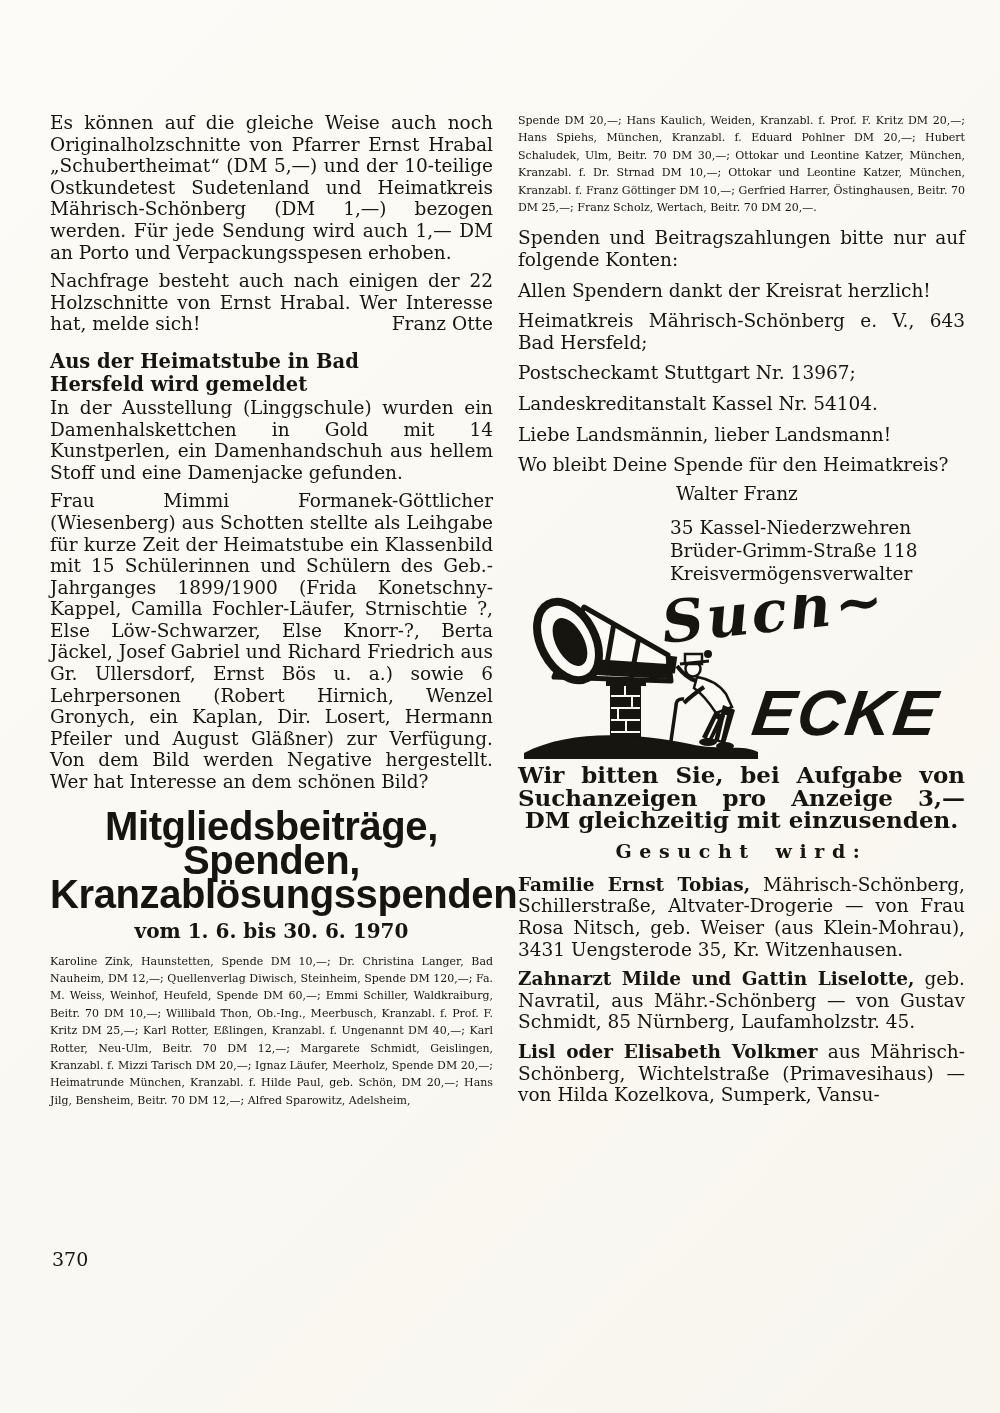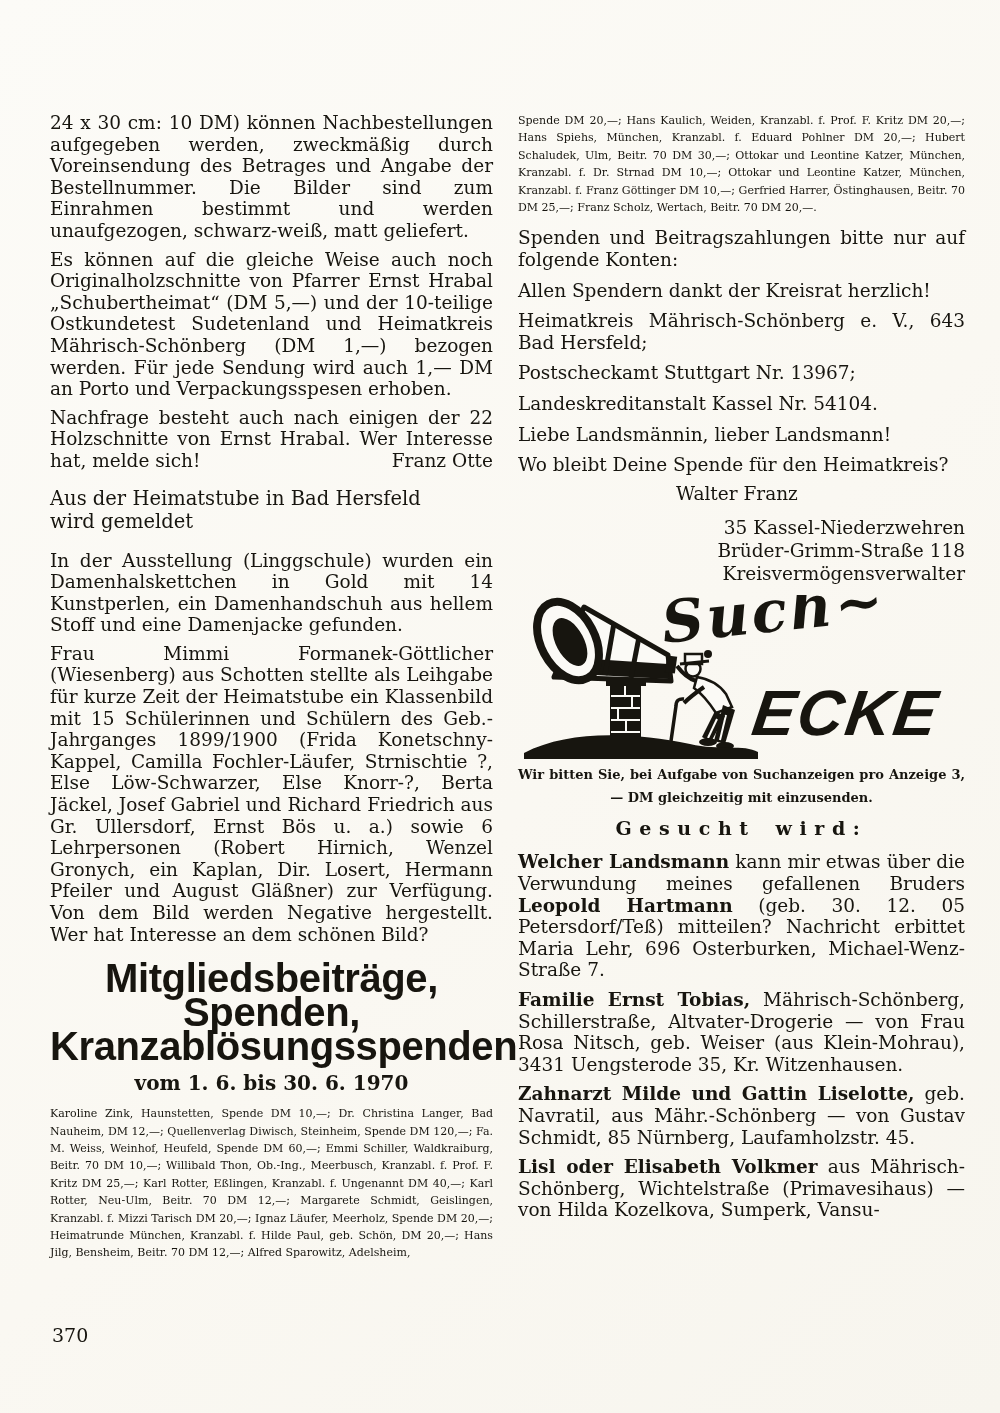--- a/index.html
+++ b/index.html
@@ -11,46 +11,45 @@
     font-family:"DejaVu Serif",serif;
     color:#17150f;
     overflow:hidden;
   }
   .col{position:absolute;top:112px;}
   .col-left{left:50px;width:443px;}
   .col-right{left:518px;width:447px;}
   p{margin:0 0 7px 0;}
   .body{font-size:18.5px;line-height:21.6px;text-align:justify;}
   .small{font-size:11px;line-height:17.4px;text-align:justify;}
-  .sec-head{font-size:19.5px;line-height:23px;font-weight:normal;margin:15px 46px 17px 0;}
+  .sec-head{font-size:19.5px;line-height:23px;font-weight:bold;margin:15px 46px 1px 0;}
   .big-head{font-family:"Liberation Sans",sans-serif;font-weight:bold;font-size:40px;
             line-height:34px;text-align:center;letter-spacing:-0.4px;margin:16px 0 8px;}
   .big-head span{display:block;}
   .sub-head{font-size:20px;font-weight:bold;text-align:center;margin:0 0 10px;}
   .fr{float:right;}
   .acct{margin-bottom:9px;}
   .sig-name{margin:6px 0 12px 158px;text-align:left;}
-  .sig-block{margin:0 0 0 152px;text-align:right;}
+  .sig-block{margin:0 0 0 152px;text-align:left;}
   .sig-block span{display:block;font-size:18.5px;line-height:23px;}
   .graphic{display:block;margin:10px 0 2px 0;}
-  .notice{font-size:13px;line-height:22.5px;font-weight:bold;text-align:justify;
+  .notice{font-size:23px;line-height:22.5px;font-weight:bold;text-align:justify;
           text-align-last:center;margin:4px 0 8px;}
   .gesucht{font-size:19px;font-weight:bold;text-align:center;
            letter-spacing:0.40em;word-spacing:0.30em;margin:0 0 12px;}
   .entry{margin-bottom:8px;}
   .entry b{font-weight:bold;}
-  .page-number{position:absolute;left:52px;top:1324px;font-size:19px;}
+  .page-number{position:absolute;left:52px;top:1248px;font-size:19px;}
 </style>
 </head>
 <body>
 
 <div class="page">
 
   <div class="col col-left">
-    <p class="body">24 x 30 cm: 10 DM) können Nachbestellungen aufgegeben werden, zweckmäßig durch Voreinsendung des Betrages und Angabe der Bestellnummer. Die Bilder sind zum Einrahmen bestimmt und werden unaufgezogen, schwarz-weiß, matt geliefert.</p>
 
     <p class="body">Es können auf die gleiche Weise auch noch Originalholzschnitte von Pfarrer Ernst Hrabal „Schubertheimat“ (DM 5,—) und der 10-teilige Ostkundetest Sudetenland und Heimatkreis Mährisch-Schönberg (DM 1,—) bezogen werden. Für jede Sendung wird auch 1,— DM an Porto und Verpackungsspesen erhoben.</p>
 
     <p class="body">
       <span>Nachfrage besteht auch nach einigen der 22 Holzschnitte von Ernst Hrabal. Wer Interesse hat, melde sich!</span>
       <span class="fr">Franz Otte</span>
     </p>
 
     <h3 class="sec-head">Aus der Heimatstube in Bad Hersfeld wird gemeldet</h3>
 
@@ -135,21 +134,20 @@
         <path d="M6,158 C50,135 112,137 172,149 C202,156 226,149 240,157 L240,164 L6,164 Z" fill="#17150f"></path>
       </g>
       <text x="146" y="48" font-family="DejaVu Serif, serif" font-style="italic" font-weight="bold" font-size="58" letter-spacing="3" fill="#17150f" transform="rotate(-6 146 48)">Such~</text>
       <text font-family="Liberation Sans, sans-serif" font-style="italic" font-weight="bold" font-size="64" letter-spacing="2" fill="#17150f" transform="translate(232,140) skewX(-8)" x="0" y="0">ECKE</text>
     </svg>
 
     <p class="notice">Wir bitten Sie, bei Aufgabe von Suchanzeigen pro Anzeige 3,— DM gleichzeitig mit einzusenden.</p>
 
     <p class="gesucht">Gesucht wird:</p>
 
-    <p class="body entry"><b>Welcher Landsmann</b><span> kann mir etwas über die Verwundung meines gefallenen Bruders </span><b>Leopold Hartmann</b><span> (geb. 30. 12. 05 Petersdorf/Teß) mitteilen? Nachricht erbittet Maria Lehr, 696 Osterburken, Michael-Wenz-Straße 7.</span></p>
 
     <p class="body entry"><b>Familie Ernst Tobias,</b><span> Mährisch-Schönberg, Schillerstraße, Altvater-Drogerie — von Frau Rosa Nitsch, geb. Weiser (aus Klein-Mohrau), 3431 Uengsterode 35, Kr. Witzenhausen.</span></p>
 
     <p class="body entry"><b>Zahnarzt Milde und Gattin Liselotte,</b><span> geb. Navratil, aus Mähr.-Schönberg — von Gustav Schmidt, 85 Nürnberg, Laufamholzstr. 45.</span></p>
 
     <p class="body entry"><b>Lisl oder Elisabeth Volkmer</b><span> aus Mährisch-Schönberg, Wichtelstraße (Primavesihaus) — von Hilda Kozelkova, Sumperk, Vansu-</span></p>
   </div>
 
   <div class="page-number">370</div>
 </div>

